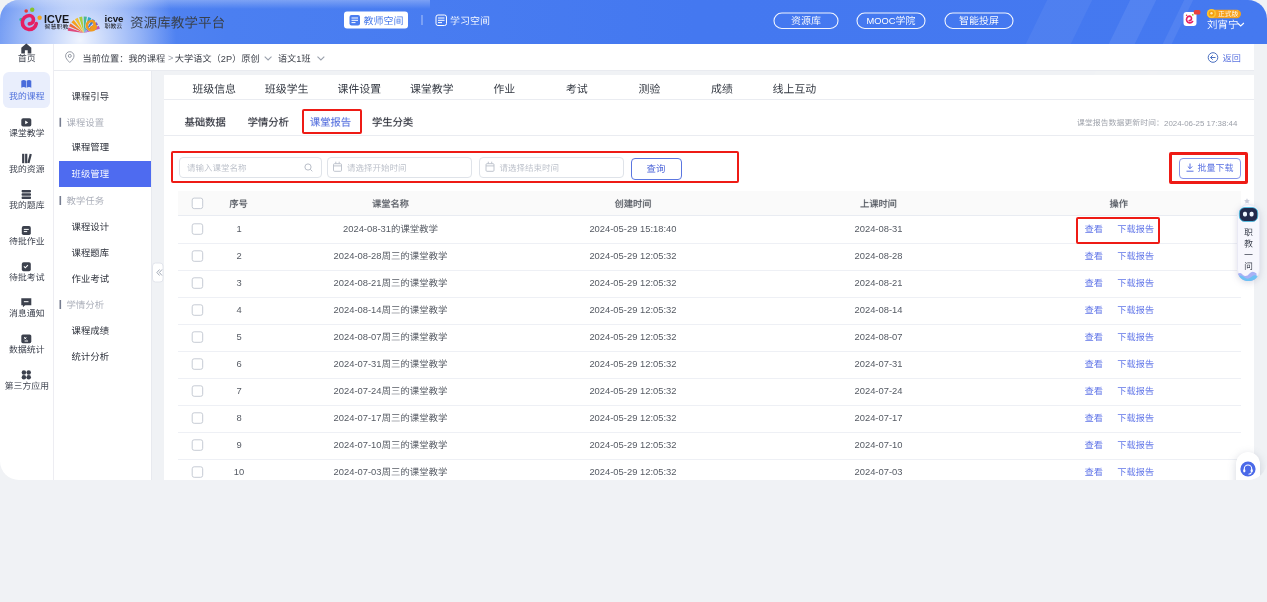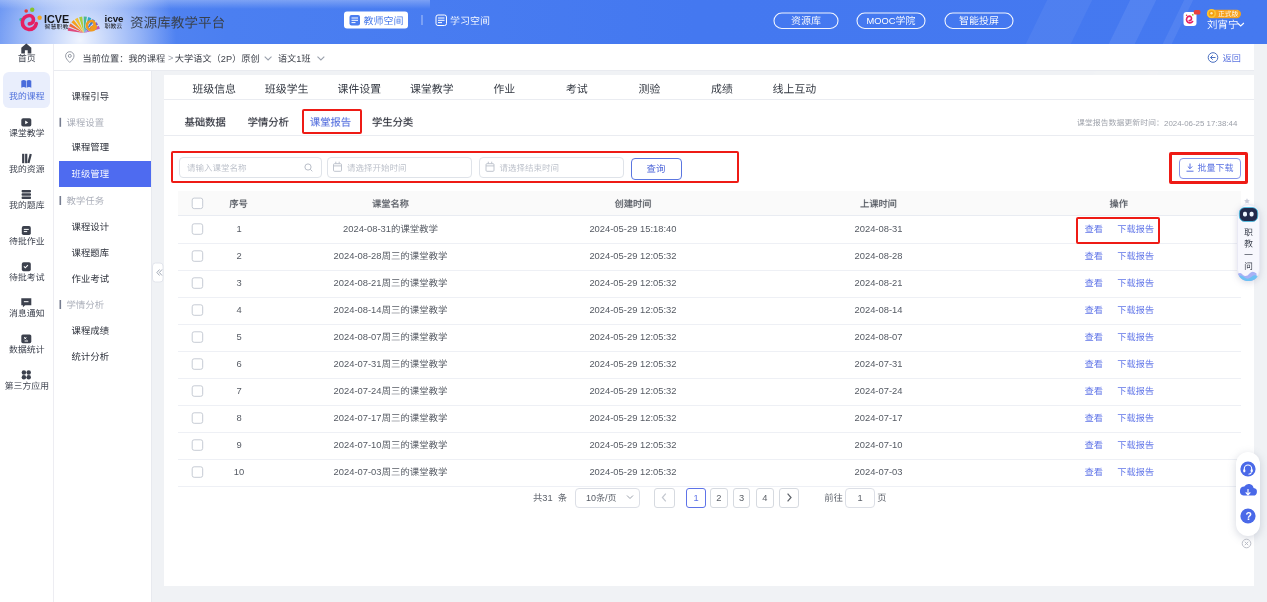--- a/index.html
+++ b/index.html
@@ -1,12 +1,12 @@
 <!DOCTYPE html>
-<html><head><meta charset="utf-8"><style>html,body{margin:0;padding:0;}body{width:1267px;height:602px;background:#f0f2f5;font-family:"Liberation Sans",sans-serif;overflow:hidden;}#root{position:relative;width:1267px;height:602px;overflow:hidden;}svg text{font-family:"Liberation Sans",sans-serif;}</style></head><body>
+<html><head><meta charset="utf-8"><style>html,body{margin:0;padding:0;}body{width:1267px;height:602px;background:#f0f2f5;font-family:"Liberation Sans",sans-serif;overflow:hidden;}#root{position:relative;width:1267px;height:480px;overflow:hidden;border-radius:19px;}svg text{font-family:"Liberation Sans",sans-serif;}</style></head><body>
 <div id="root">
     <div style="position:absolute;left:0;top:0;width:1267px;height:44px;background:linear-gradient(92deg,#5d8cf2 0%,#4b7ff1 18%,#4478f0 55%,#4579f0 100%);overflow:hidden;"></div>
     <div style="position:absolute;left:0;top:0;width:460px;height:44px;background:radial-gradient(circle 130px at 80px 40px,rgba(255,255,255,0.9),rgba(255,255,255,0.38) 46%,rgba(255,255,255,0) 74%);"></div>
     <div style="position:absolute;left:0;top:0;width:430px;height:9px;background:linear-gradient(to bottom,rgba(255,255,255,0.28),rgba(255,255,255,0));"></div>
     <div style="position:absolute;left:1035px;top:-30px;width:45px;height:110px;background:rgba(255,255,255,0.055);transform:skewX(-26deg);"></div>
     <div style="position:absolute;left:1118px;top:-30px;width:26px;height:110px;background:rgba(255,255,255,0.08);transform:skewX(-26deg);"></div>
     <div style="position:absolute;left:1172px;top:-30px;width:9px;height:110px;background:rgba(255,255,255,0.07);transform:skewX(-26deg);"></div>
     <div style="position:absolute;left:0;top:44px;width:53px;height:558px;background:#fff;border-right:1px solid #ededf2;"></div>
     <div style="position:absolute;left:54px;top:44px;width:1200px;height:26px;background:#fff;border-bottom:1px solid #e9ebf0;"></div>
     <div style="position:absolute;left:54px;top:71px;width:97px;height:531px;background:#fff;border-right:1px solid #e8eaef;"></div>

